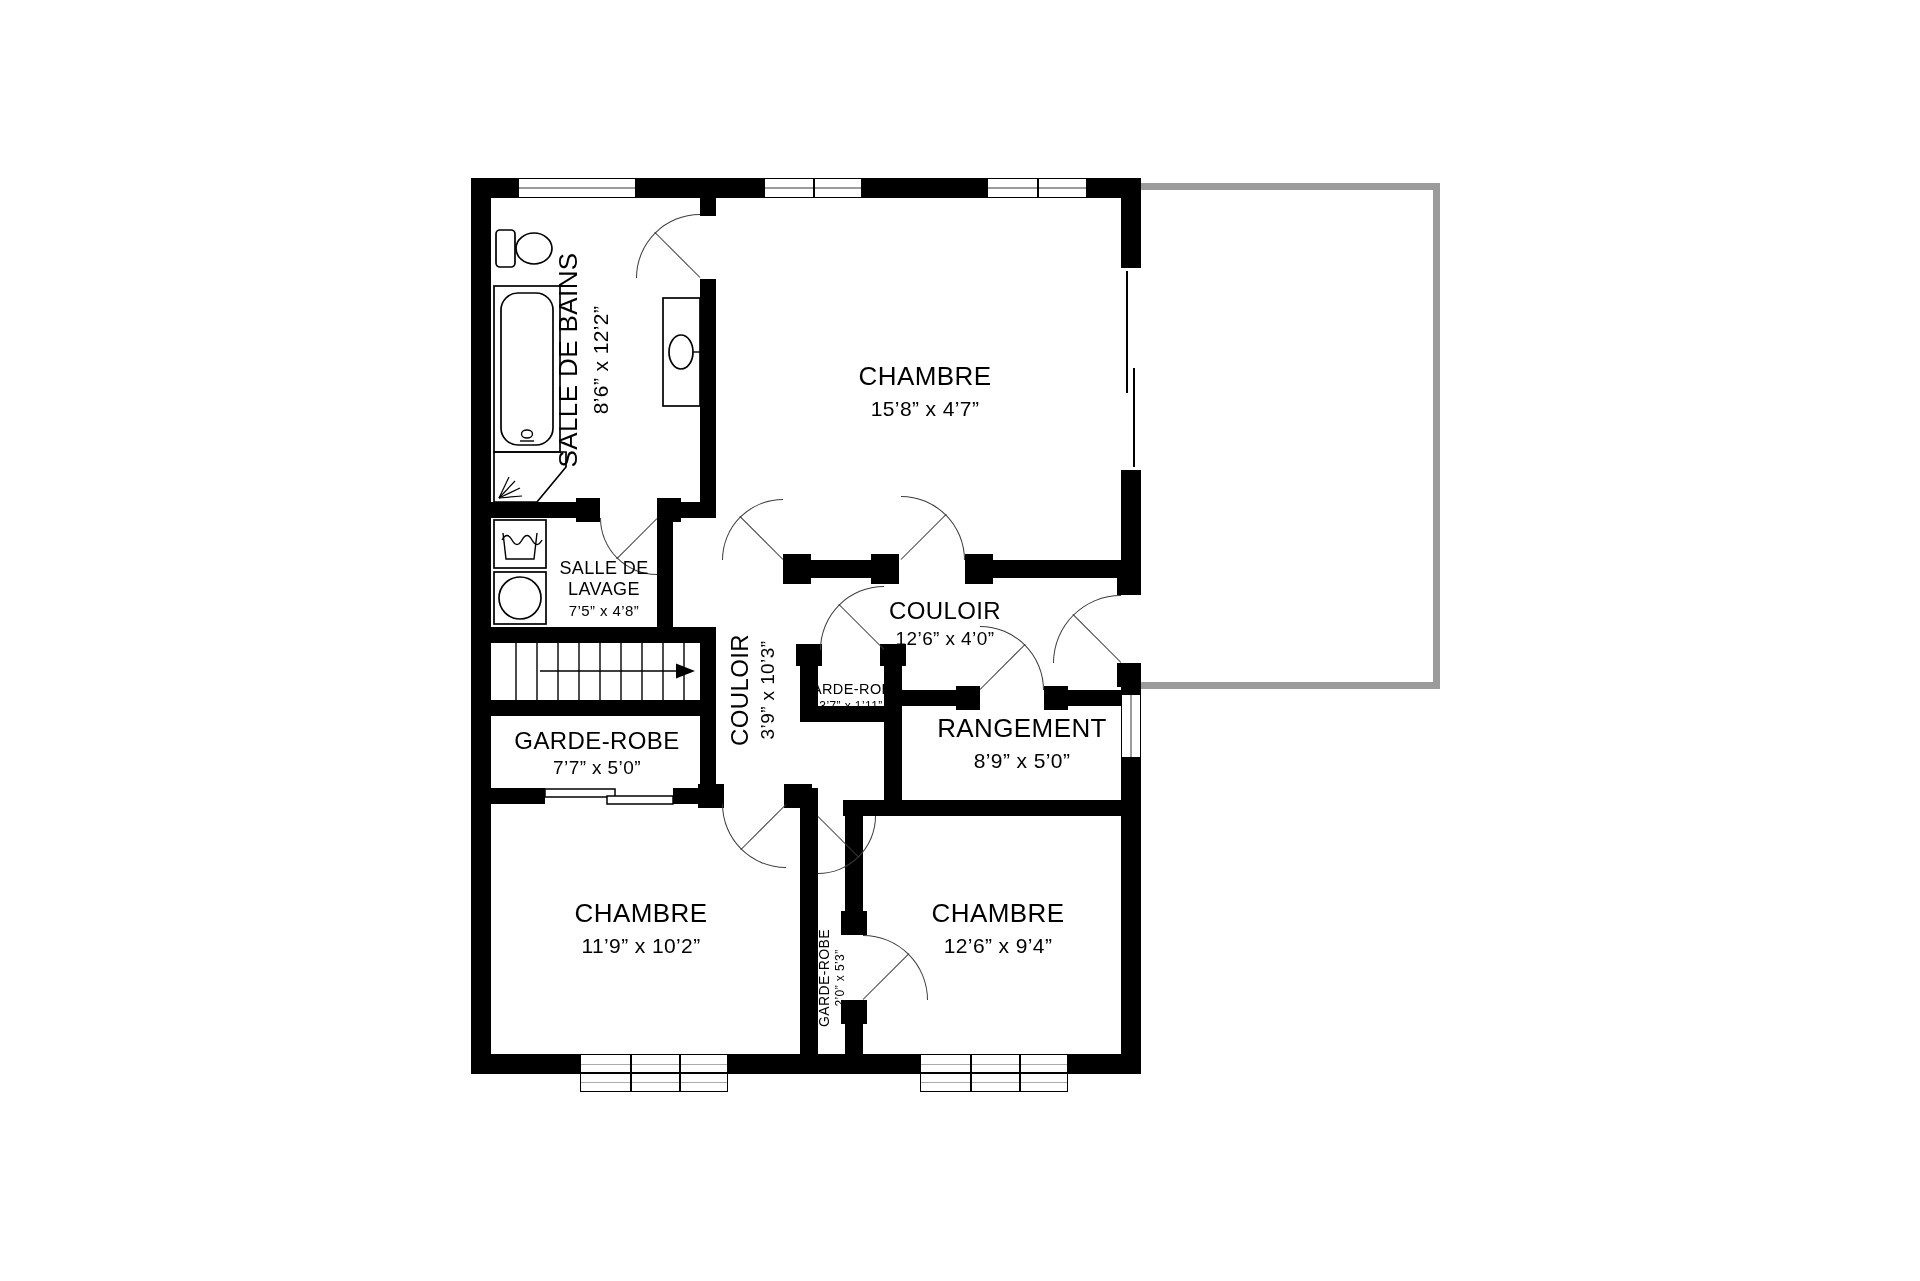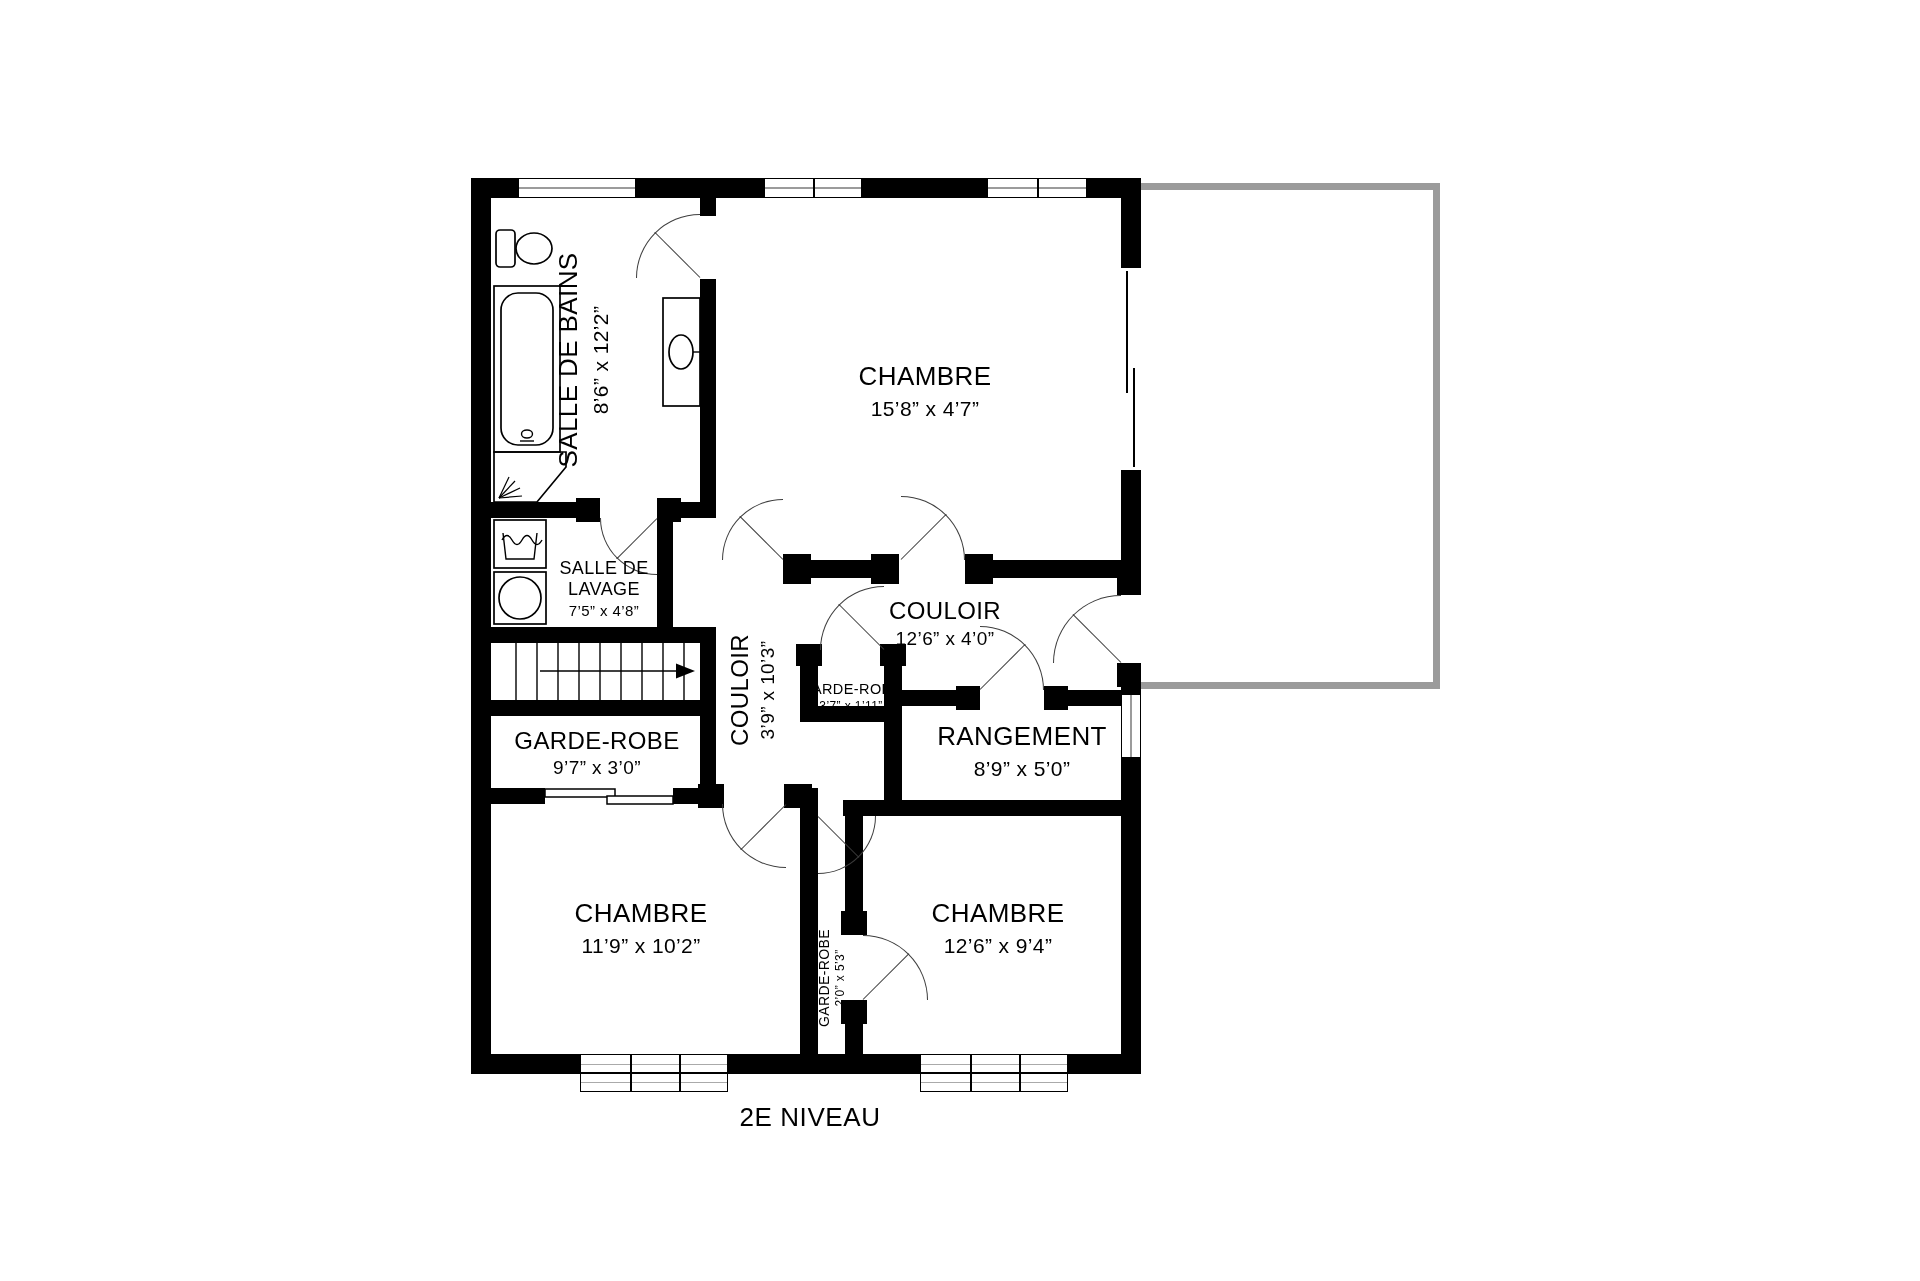--- a/index.html
+++ b/index.html
@@ -191,46 +191,45 @@
   <div class="room-label couloir" style="left:805px;top:590px;width:280px;height:66px;">
     <div class="l1">COULOIR</div>
     <div class="l2">12’6” x 4’0”</div>
   </div>
 
   <div class="room-label small-closet" style="left:781px;top:678px;width:140px;height:38px;">
     <div class="l1">GARDE-ROBE</div>
     <div class="l2">3’7” x 1’11”</div>
   </div>
 
-  <div class="room-label" style="left:882px;top:705px;width:280px;height:76px;justify-content:flex-end;">
+  <div class="room-label" style="left:882px;top:705px;width:280px;height:76px;">
     <div class="l1">RANGEMENT</div>
     <div class="l2">8’9” x 5’0”</div>
   </div>
 
   <div class="room-label gr7" style="left:457px;top:722px;width:280px;height:62px;">
     <div class="l1">GARDE-ROBE</div>
-    <div class="l2">9’7” x 3’0”</div>
+    <div class="l2">7’7” x 5’0”</div>
   </div>
 
   <div class="room-label" style="left:501px;top:889px;width:280px;height:78px;">
     <div class="l1">CHAMBRE</div>
     <div class="l2">11’9” x 10’2”</div>
   </div>
 
   <div class="room-label vert strip" style="left:732px;top:958px;width:200px;height:40px;">
     <div class="l1">GARDE-ROBE</div>
     <div class="l2">2’0” x 5’3”</div>
   </div>
 
   <div class="room-label" style="left:858px;top:889px;width:280px;height:78px;">
     <div class="l1">CHAMBRE</div>
     <div class="l2">12’6” x 9’4”</div>
   </div>
 
-  <div class="plan-title" style="left:610px;top:1102px;width:400px;">2E NIVEAU</div>
 
   <svg class="fixtures" width="1920" height="1281" viewBox="0 0 1920 1281">
     <g stroke="#000" stroke-width="1.7" fill="none">
       <rect x="496" y="230" width="19" height="37" rx="4"></rect>
       <ellipse cx="534" cy="248.5" rx="18" ry="15.5"></ellipse>
     </g>
     <g stroke="#000" stroke-width="1.7" fill="none">
       <rect x="494" y="286" width="66" height="166"></rect>
       <rect x="501" y="293" width="52" height="152" rx="17"></rect>
       <ellipse cx="527" cy="434" rx="5.5" ry="4" stroke-width="1.4"></ellipse>

